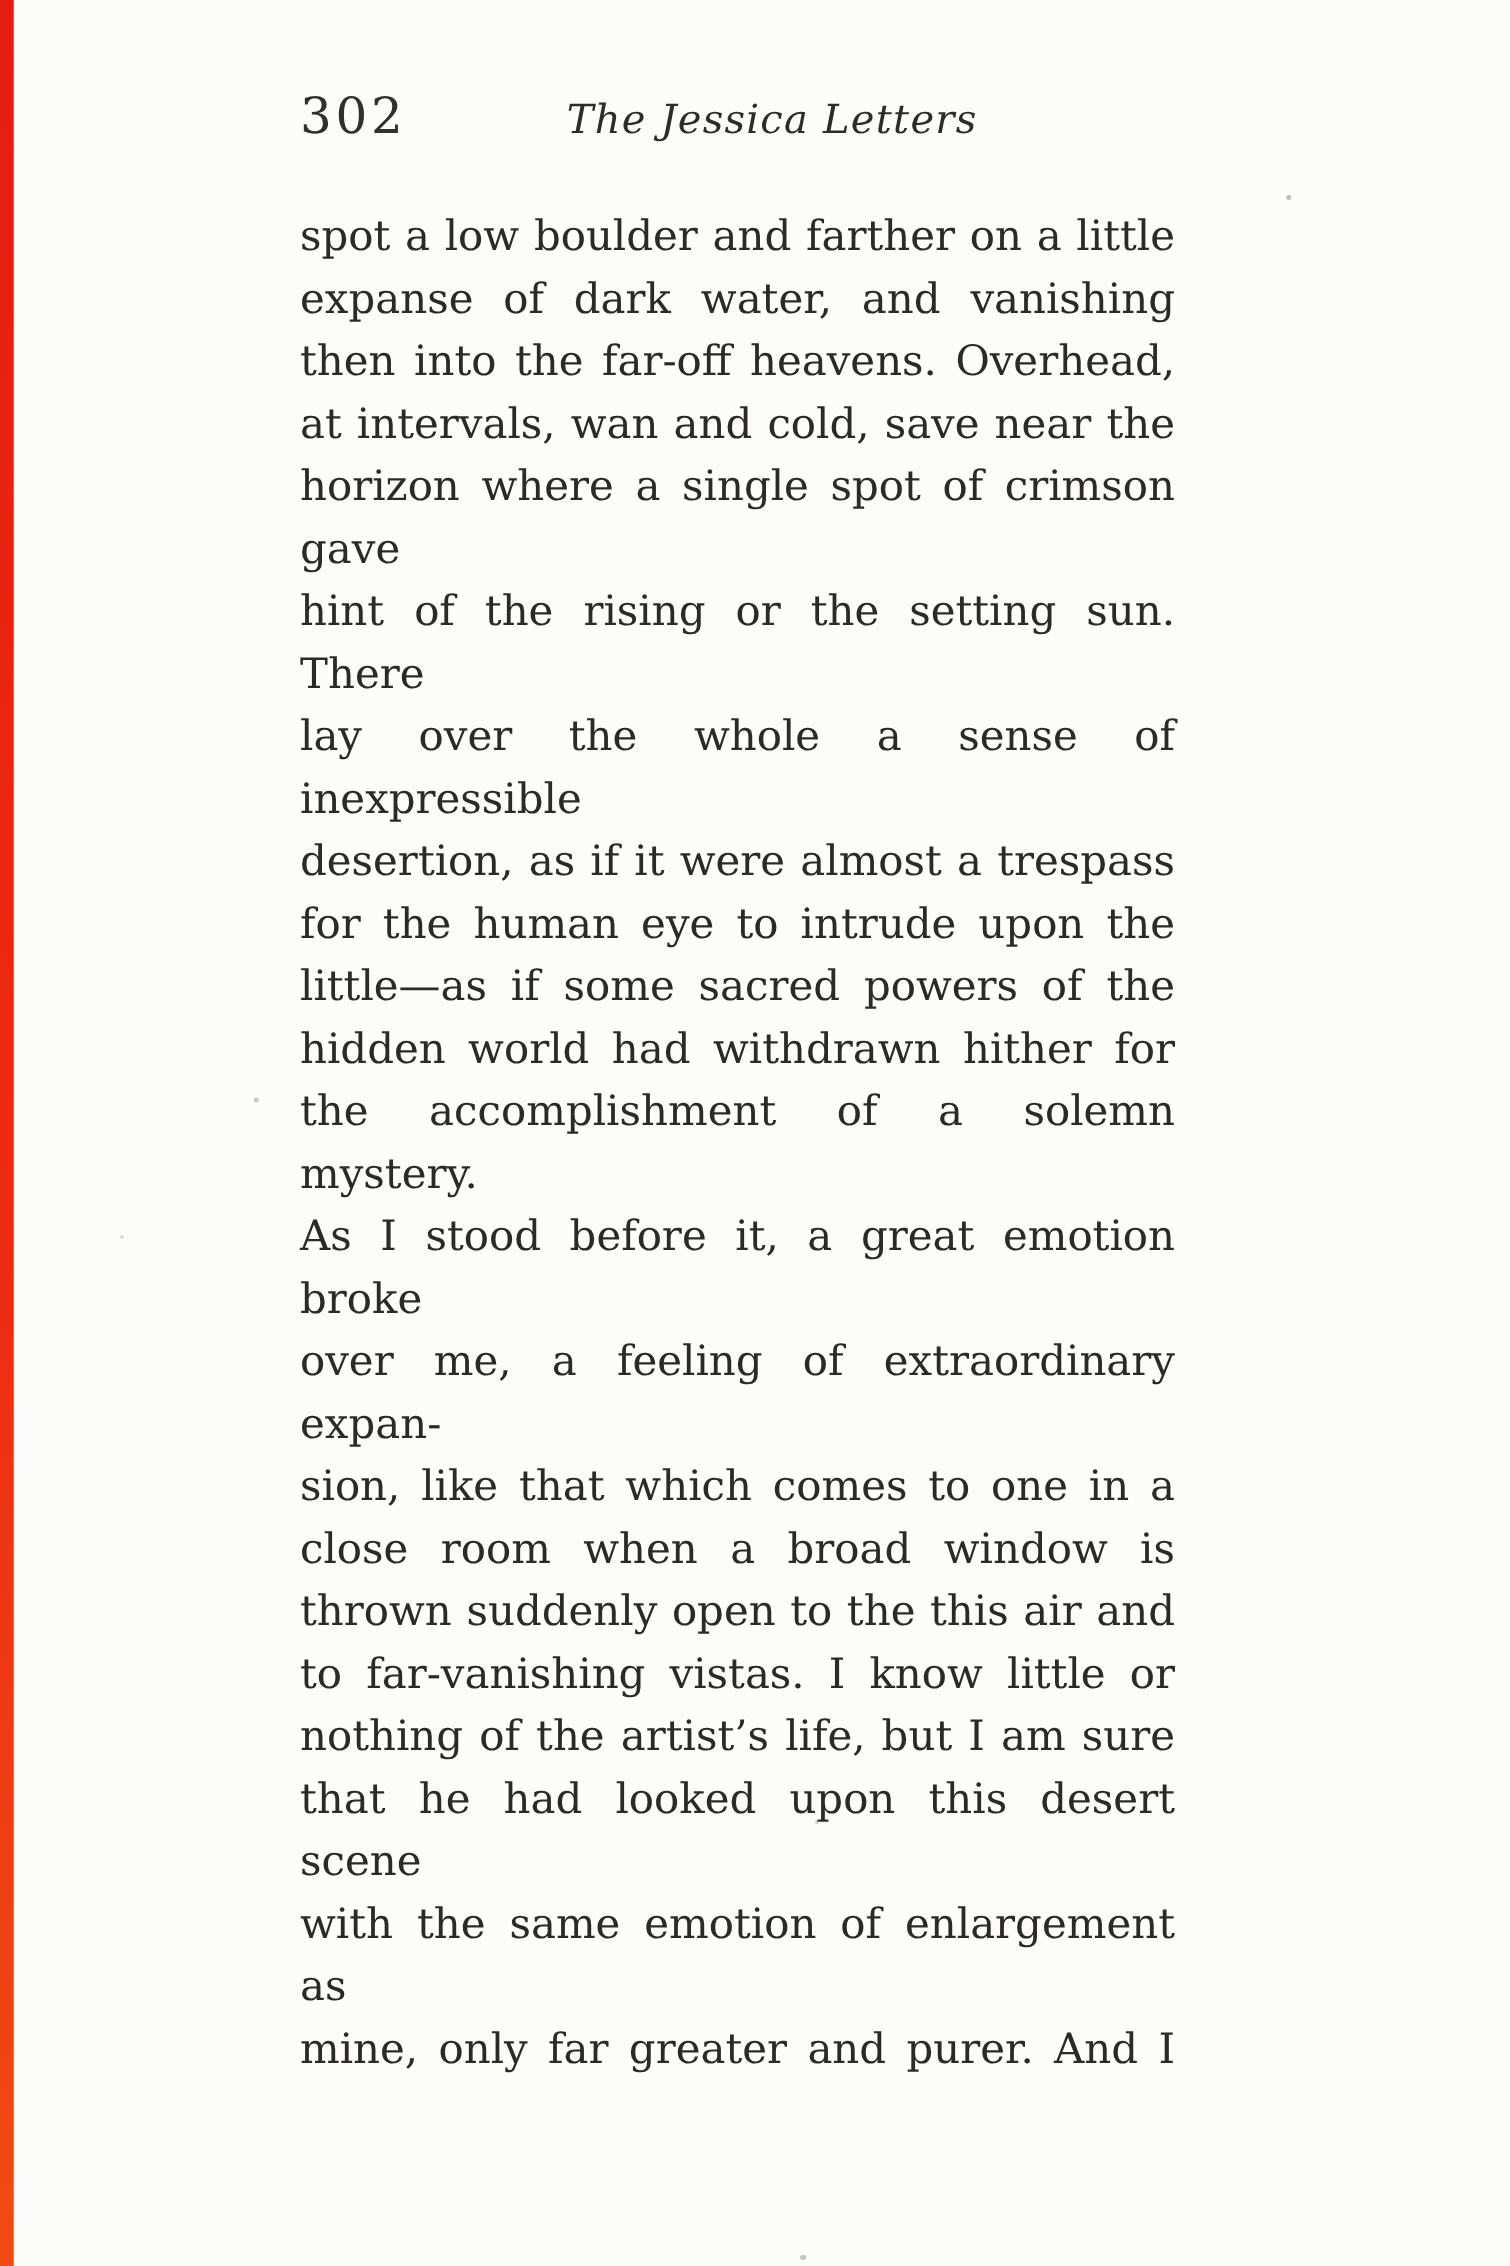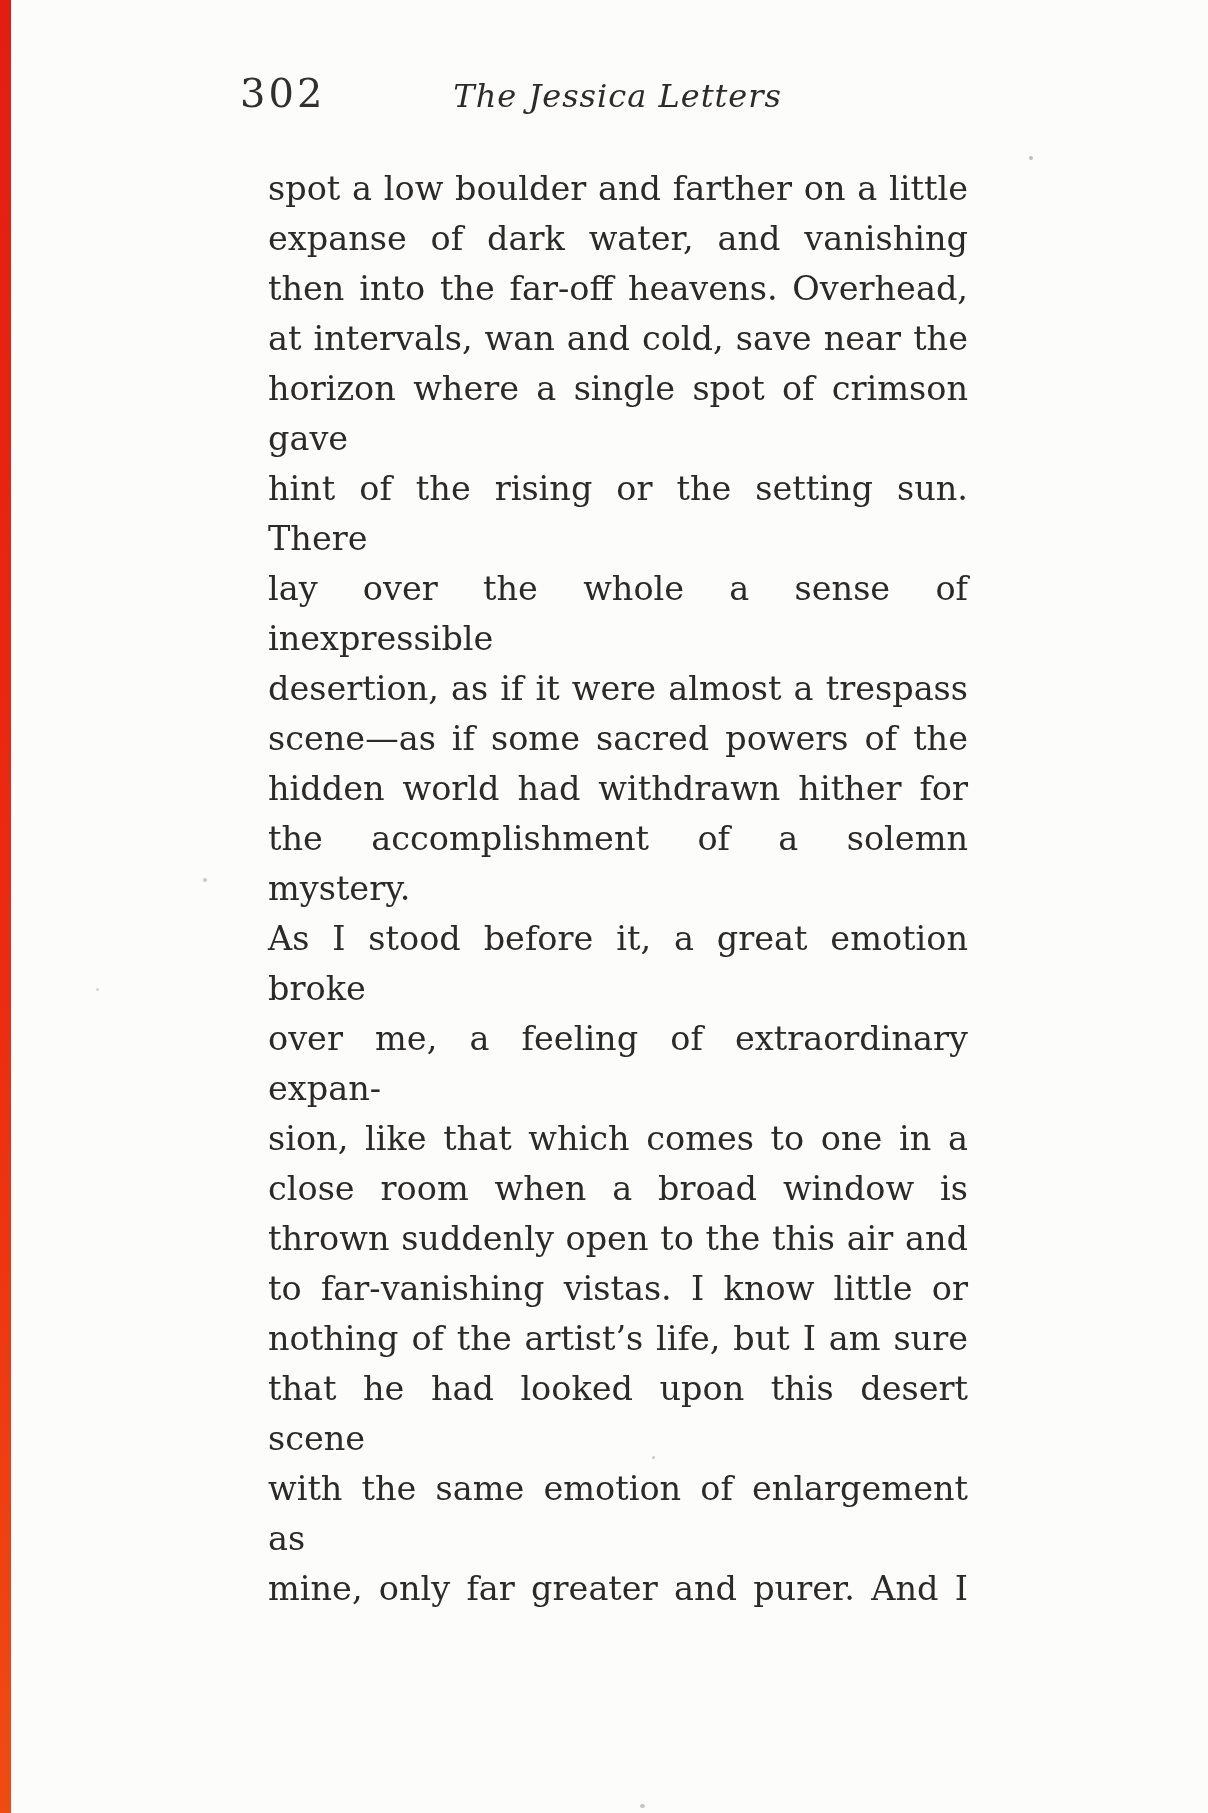--- a/index.html
+++ b/index.html
@@ -52,21 +52,20 @@
     flex: 1;
     text-align: center;
     font-style: italic;
     font-size: 32px;
     letter-spacing: 1px;
     color: #2e2c29;
     padding-right: 30px;
   }
   .body-text {
     width: 700px;
-    margin-left: 28px;
   }
   .body-text .line {
     font-size: 33.5px;
     line-height: 50px;
     text-align: justify;
     text-align-last: justify;
     text-justify: inter-word;
     white-space: normal;
     color: #2b2a27;
   }
@@ -97,21 +96,22 @@
 
     <div class="body-text">
         <div class="line">spot a low boulder and farther on a little</div>
         <div class="line">expanse of dark water, and vanishing</div>
         <div class="line">then into the far-off heavens. Overhead,</div>
         <div class="line">at intervals, wan and cold, save near the</div>
         <div class="line">horizon where a single spot of crimson gave</div>
         <div class="line">hint of the rising or the setting sun. There</div>
         <div class="line">lay over the whole a sense of inexpressible</div>
         <div class="line">desertion, as if it were almost a trespass</div>
-        <div class="line">scene—as if some sacred powers of the</div>
+        <div class="line">for the human eye to intrude upon the</div>
+        <div class="line">little—as if some sacred powers of the</div>
         <div class="line">hidden world had withdrawn hither for</div>
         <div class="line">the accomplishment of a solemn mystery.</div>
         <div class="line">As I stood before it, a great emotion broke</div>
         <div class="line">over me, a feeling of extraordinary expan-</div>
         <div class="line">sion, like that which comes to one in a</div>
         <div class="line">close room when a broad window is</div>
         <div class="line">thrown suddenly open to the this air and</div>
         <div class="line">to far-vanishing vistas. I know little or</div>
         <div class="line">nothing of the artist’s life, but I am sure</div>
         <div class="line">that he had looked upon this desert scene</div>

